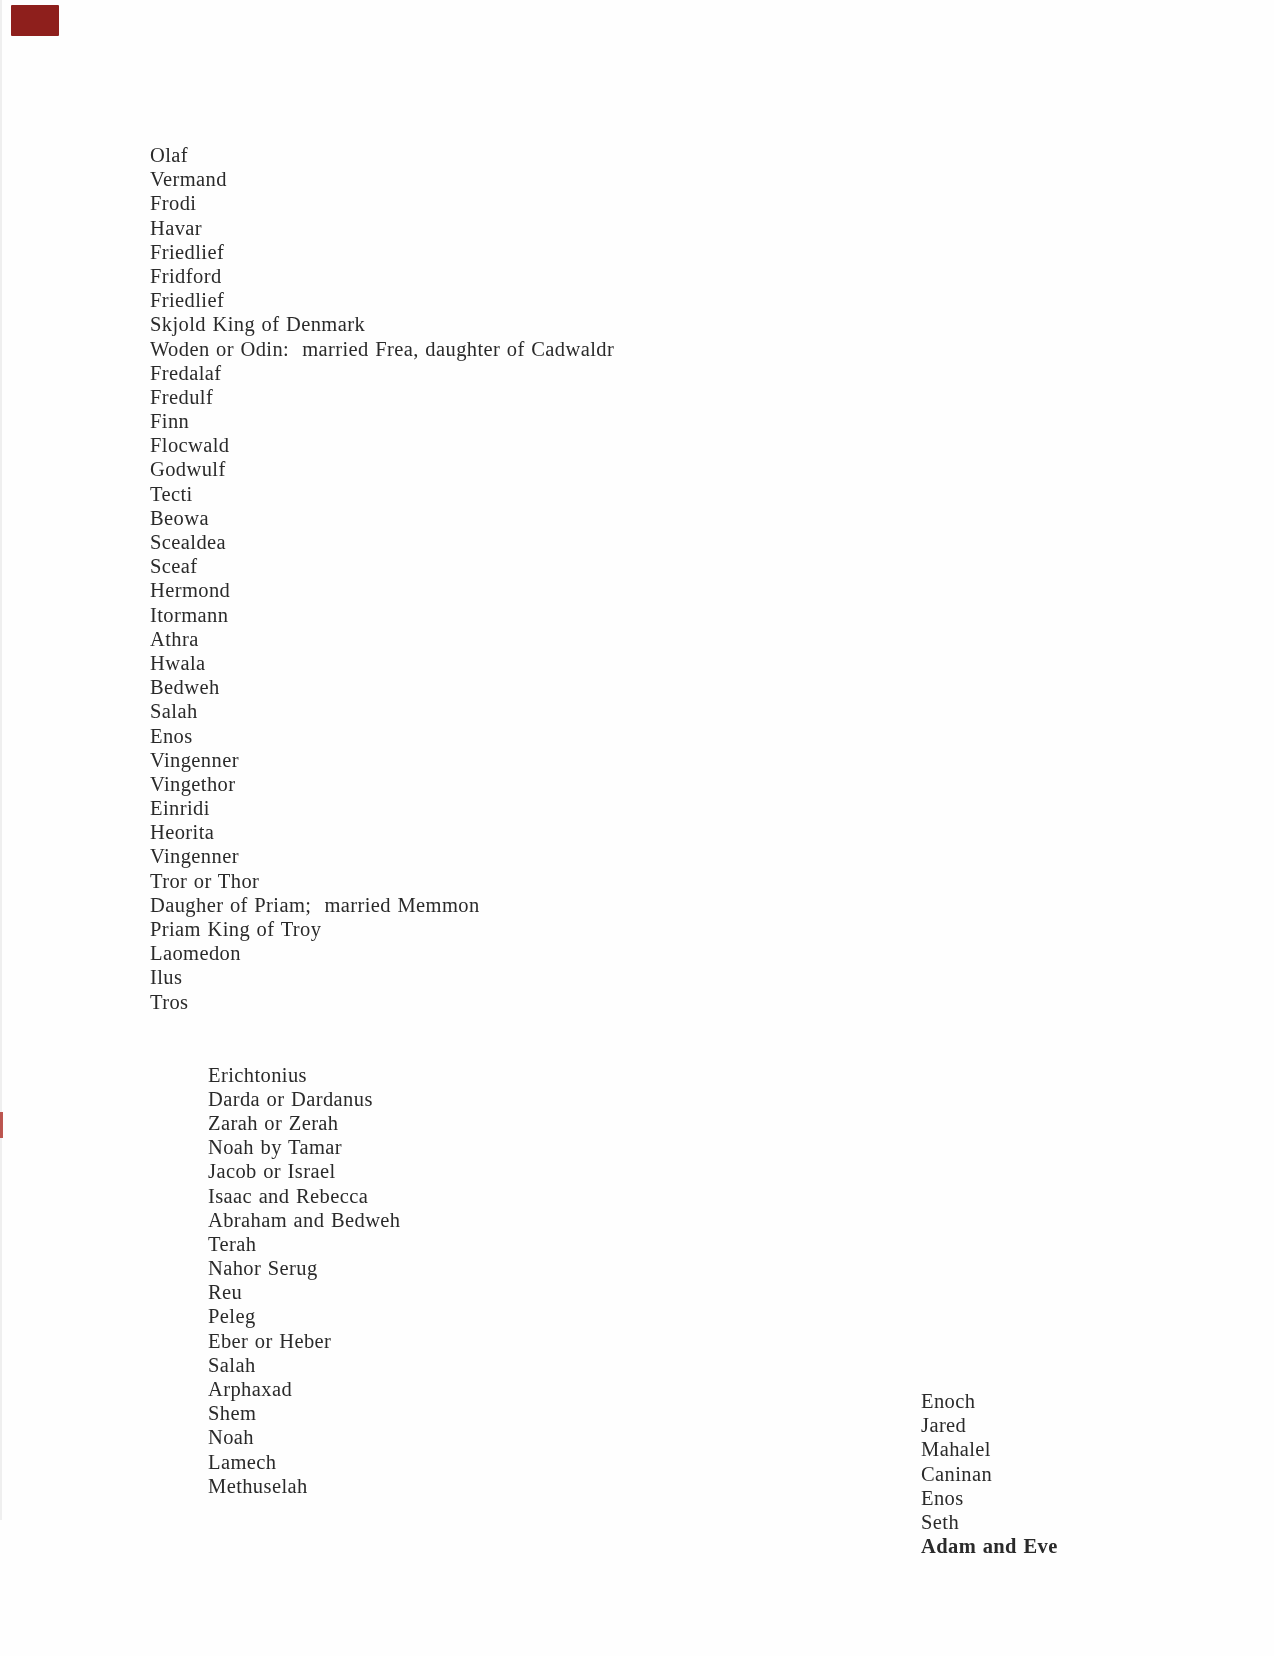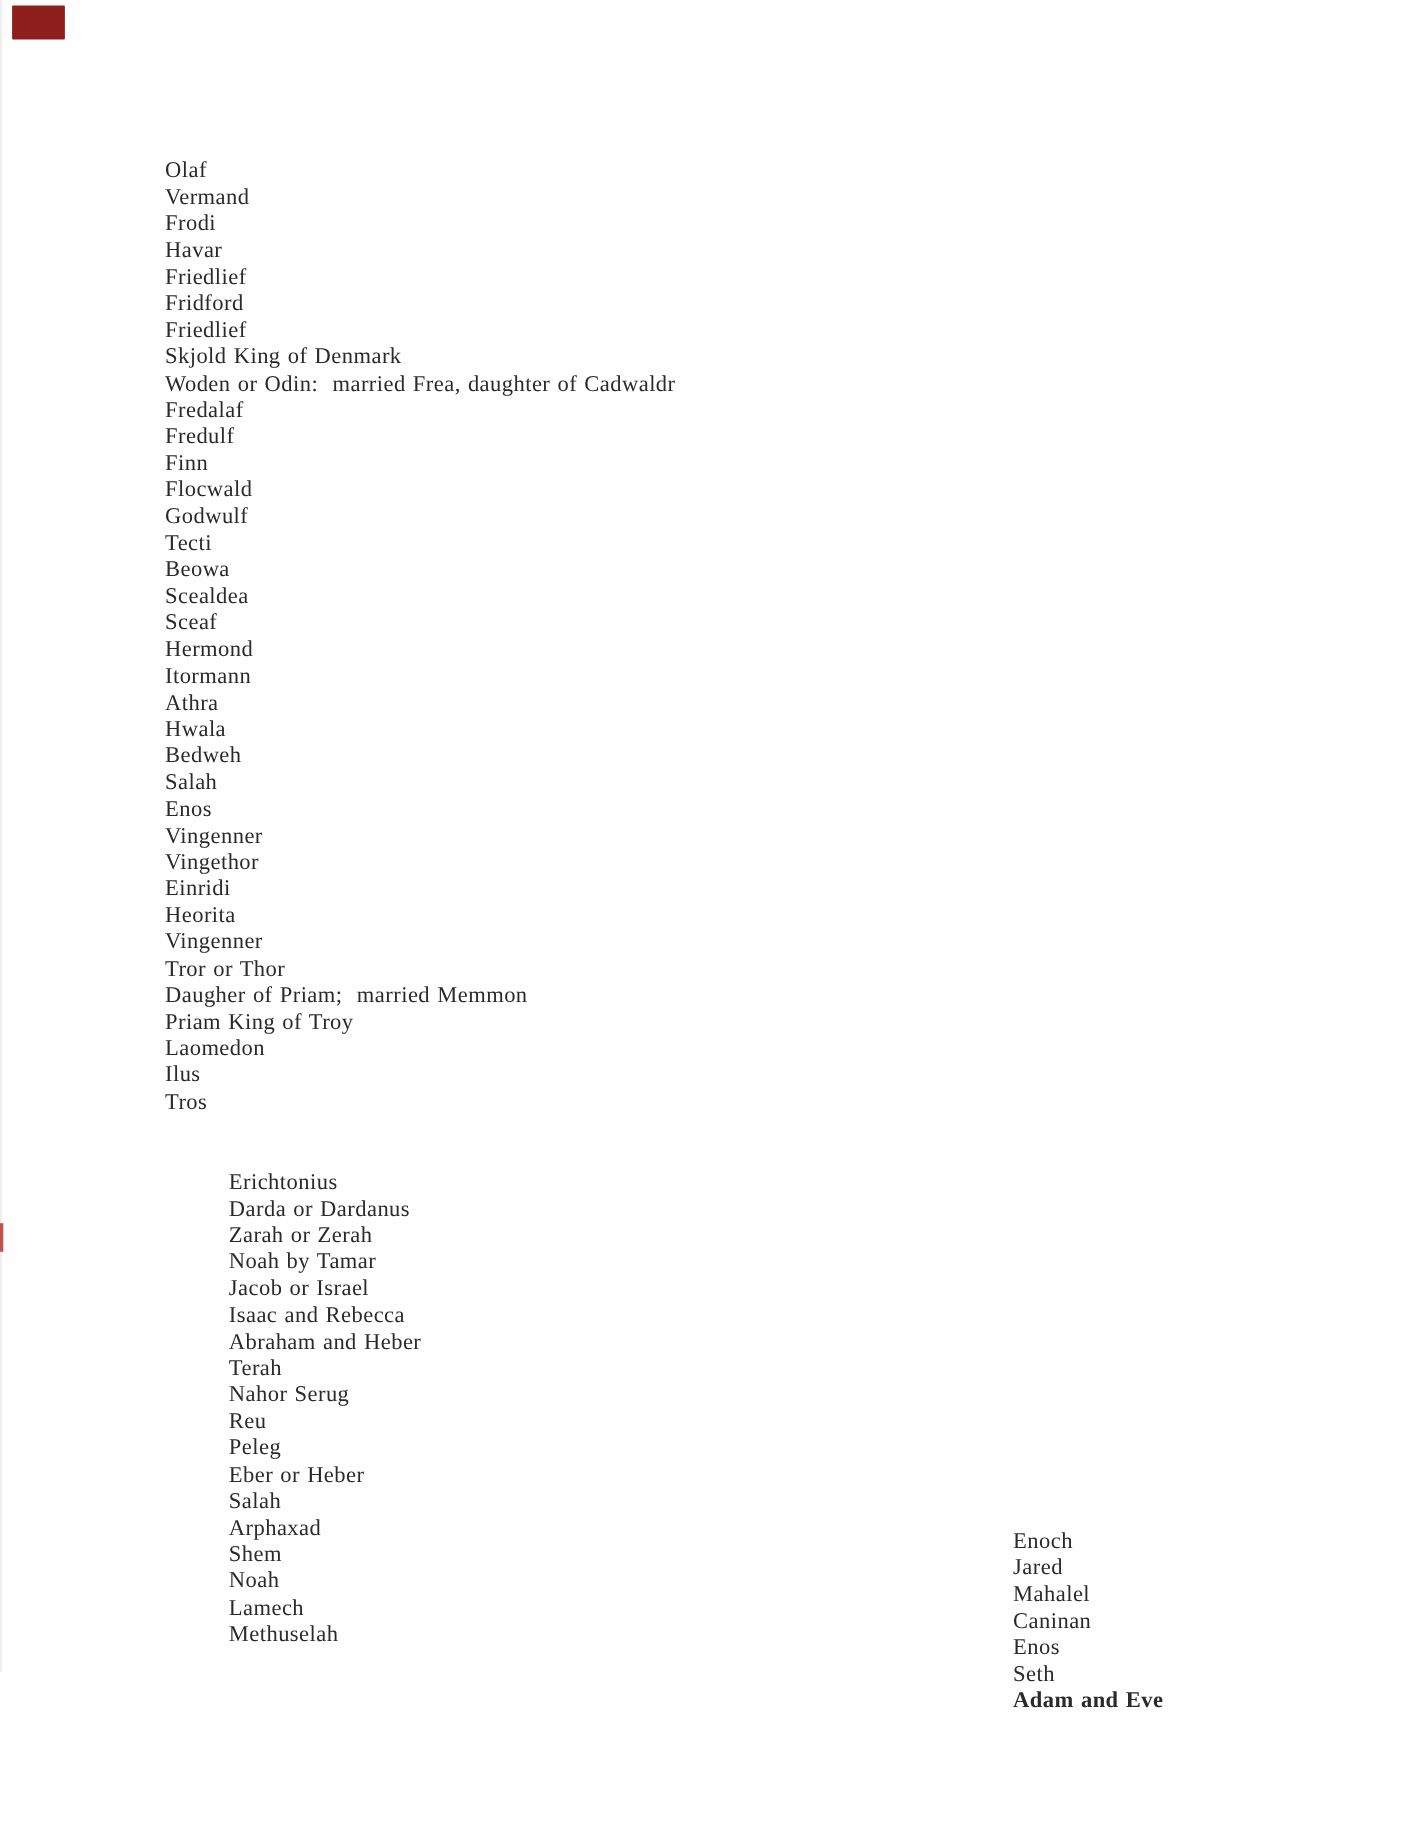--- a/index.html
+++ b/index.html
@@ -110,21 +110,21 @@
       <div class="line">Tros</div>
     </div>
 
   <div class="name-col col-indented">
       <div class="line">Erichtonius</div>
       <div class="line">Darda or Dardanus</div>
       <div class="line">Zarah or Zerah</div>
       <div class="line">Noah by Tamar</div>
       <div class="line">Jacob or Israel</div>
       <div class="line">Isaac and Rebecca</div>
-      <div class="line">Abraham and Heber</div>
+      <div class="line">Abraham and Bedweh</div>
       <div class="line">Terah</div>
       <div class="line">Nahor Serug</div>
       <div class="line">Reu</div>
       <div class="line">Peleg</div>
       <div class="line">Eber or Heber</div>
       <div class="line">Salah</div>
       <div class="line">Arphaxad</div>
       <div class="line">Shem</div>
       <div class="line">Noah</div>
       <div class="line">Lamech</div>

